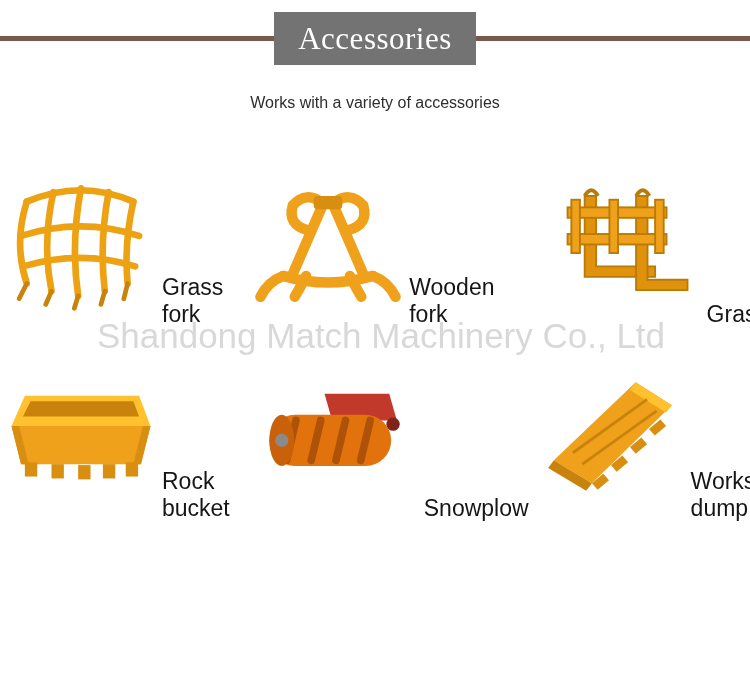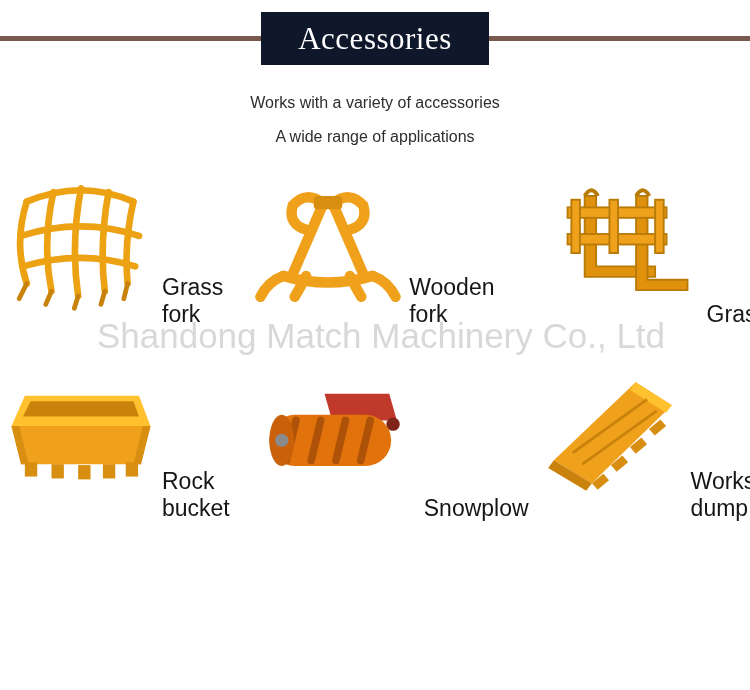--- a/index.html
+++ b/index.html
@@ -7,21 +7,21 @@
   body {
     width:750px; height:690px; position:relative; overflow:hidden;
     font-family:"Liberation Sans", sans-serif;
   }
   .top-line {
     position:absolute; top:36px; left:0; width:750px; height:5px;
     background:#7A594D;
   }
   .banner {
     position:absolute; top:12px; left:50%; transform:translateX(-50%);
-    width:228px; height:53px; background:#0f172a;
+    width:202px; height:53px; background:#737373;
     display:flex; align-items:center; justify-content:center; z-index:2;
   }
   .banner h1 {
     color:#ffffff; font-family:"Liberation Serif", serif;
     font-size:31px; font-weight:400; letter-spacing:.5px;
   }
   .subtitle {
     position:absolute; top:86px; left:0; width:100%;
     text-align:center; color:#2e2e2e; font-size:16px; line-height:34px;
   }
@@ -51,21 +51,20 @@
 
   <header>
     <div class="top-line"></div>
     <div class="banner">
       <h1>Accessories</h1>
     </div>
   </header>
 
   <div class="subtitle">
     <p>Works with a variety of accessories</p>
-    <p>A wide range of applications</p>
   </div>
 
   <div class="watermark">Shandong Match Machinery Co., Ltd</div>
 
   <div class="grid">
 
     <figure class="cell">
       <div class="img-box">
         <svg viewBox="0 0 170 145" width="162" height="138" aria-hidden="true">
           <g fill="none" stroke="#ECA212" stroke-width="7" stroke-linecap="round">

